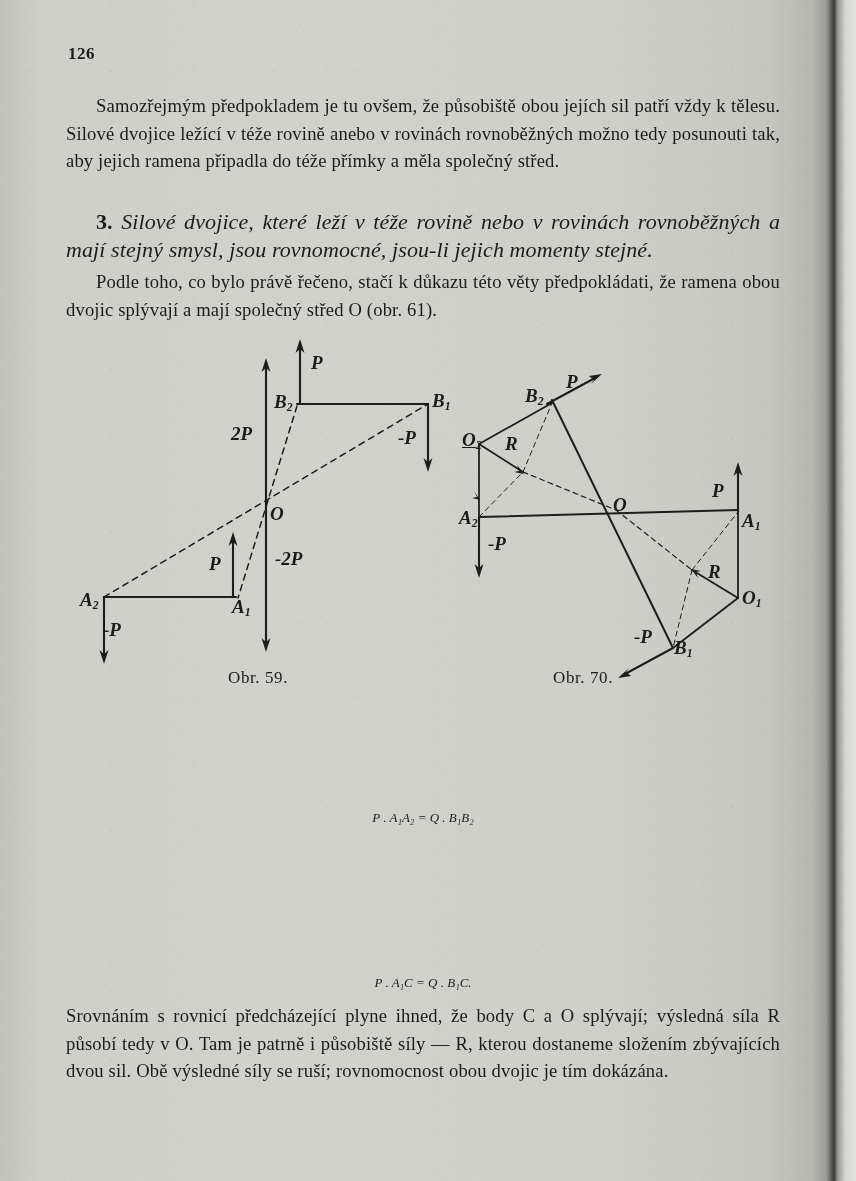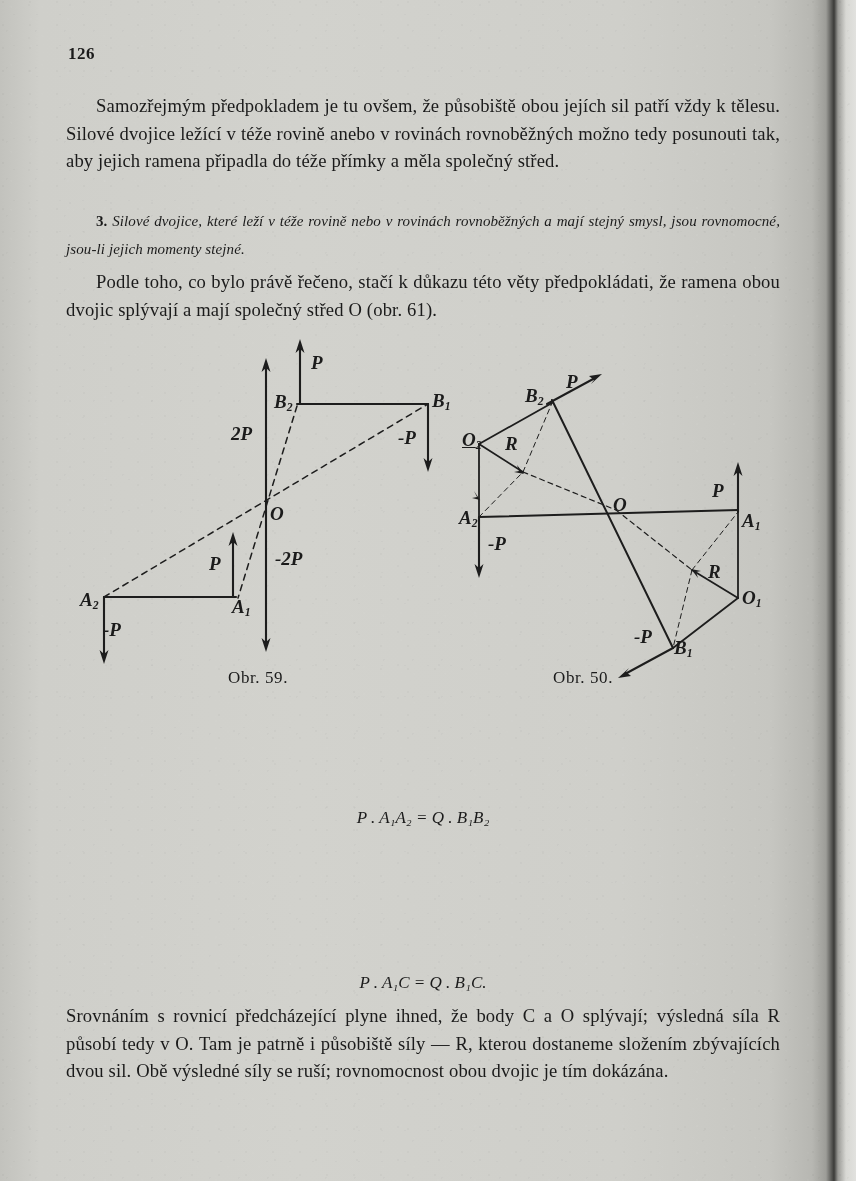--- a/index.html
+++ b/index.html
@@ -45,25 +45,25 @@
   p.body{
     margin:0 0 0 0;
     font-size:18.6px;
     line-height:27.6px;
     text-align:justify;
     text-indent:0;
     letter-spacing:.15px;
   }
   p.body.indent{text-indent:30px;}
   p.ital{
-    margin:0;font-style:italic;font-size:15px;line-height:27.6px;
+    margin:0;font-style:italic;font-size:22px;line-height:27.6px;
     text-align:justify;text-indent:30px;letter-spacing:.1px;
   }
   .eq{
-    font-size:17px;line-height:30px;text-align:center;margin:0;
+    font-size:13px;line-height:30px;text-align:center;margin:0;
     font-style:italic;
   }
   sub{font-size:.68em;vertical-align:-.25em;font-style:italic;}
   .cap{
     position:absolute;font-size:17px;letter-spacing:.6px;
   }
   #cap59{left:228px;top:668px;}
   #cap60{left:553px;top:668px;}
 
   .fig-label{
@@ -186,21 +186,21 @@
   <div class="fig-label" style="left:488px;top:534px;">-P</div>
   <div class="fig-label" style="left:613px;top:495px;">O</div>
   <div class="fig-label" style="left:712px;top:481px;">P</div>
   <div class="fig-label" style="left:742px;top:511px;">A<sub>1</sub></div>
   <div class="fig-label" style="left:708px;top:562px;">R</div>
   <div class="fig-label" style="left:742px;top:588px;">O<sub>1</sub></div>
   <div class="fig-label" style="left:634px;top:627px;">-P</div>
   <div class="fig-label" style="left:674px;top:638px;">B<sub>1</sub></div>
 
   <div class="cap" id="cap59">Obr. 59.</div>
-  <div class="cap" id="cap60">Obr. 50.</div>
+  <div class="cap" id="cap60">Obr. 70.</div>
 
 
   <div class="col" style="top:803px;">
     <p class="eq">P . A₁A₂ = Q . B₁B₂</p>
   </div>
 
 
   <div class="col" style="top:968px;">
     <p class="eq">P . A₁C = Q . B₁C.</p>
   </div>

